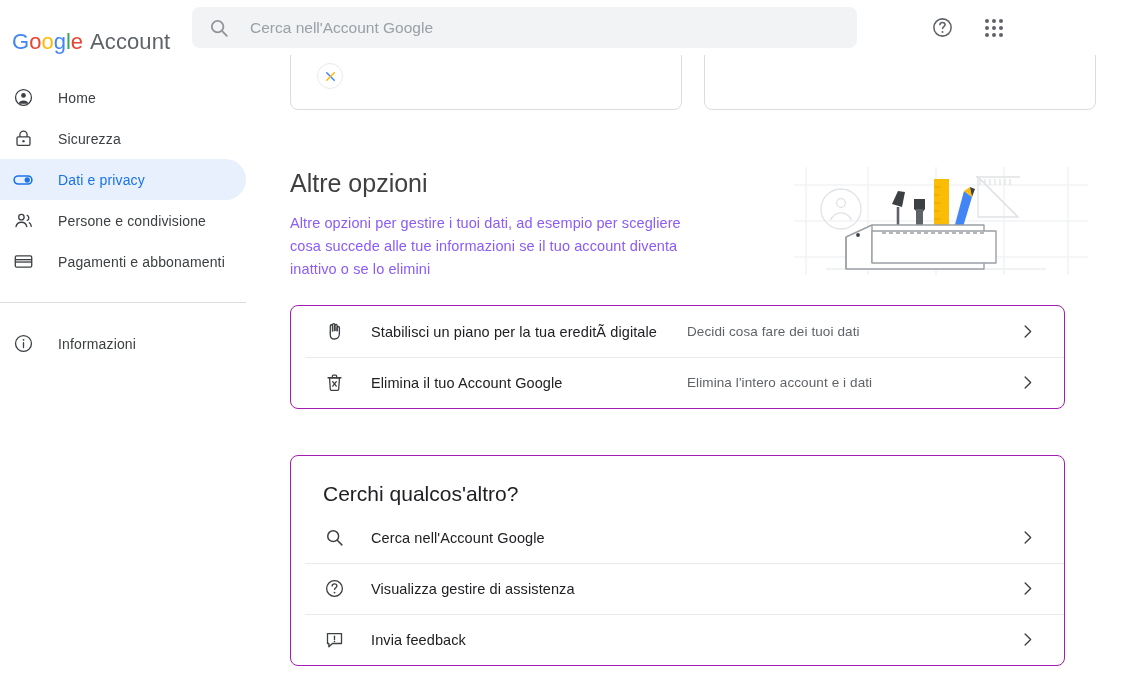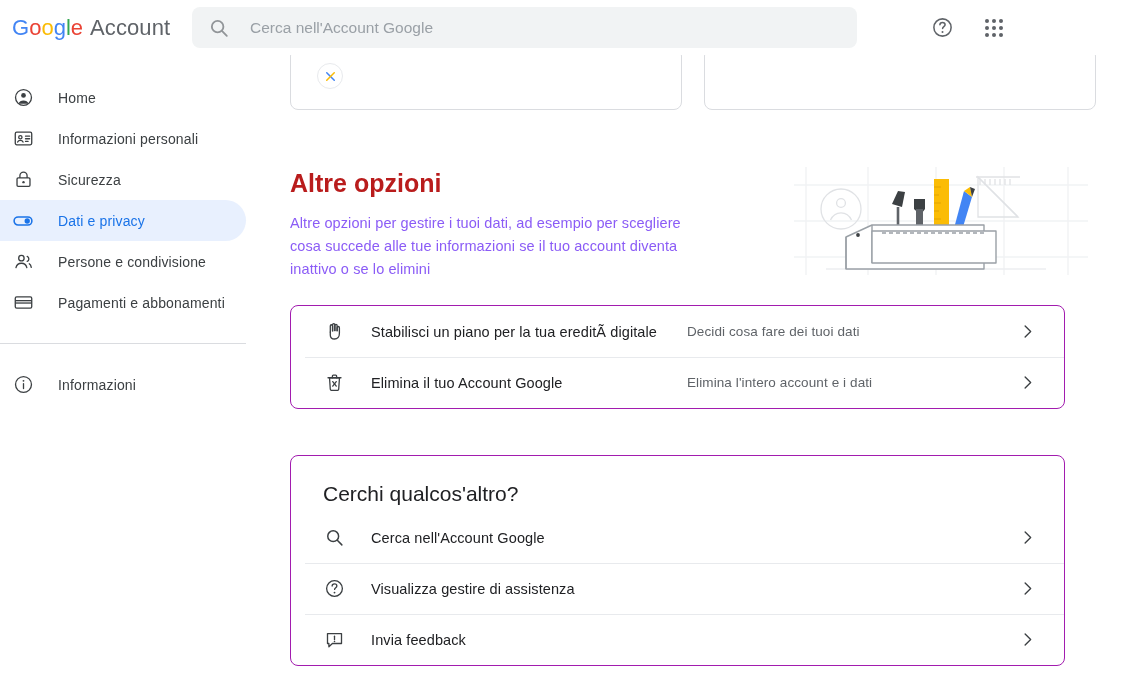--- a/index.html
+++ b/index.html
@@ -14,21 +14,21 @@
   }
 
   
   .header {
     position: absolute;
     top: 0; left: 0;
     width: 1024px;
     height: 55px;
     background: #ffffff;
     display: flex;
-    align-items: center;
+    align-items: flex-end;
     z-index: 20;
   }
   .brand {
     display: flex;
     align-items: baseline;
     margin-left: 12px;
     font-size: 22px;
     letter-spacing: 0.1px;
     white-space: nowrap;
   }
@@ -154,22 +154,22 @@
     width: 26px; height: 26px;
     border-radius: 50%;
     background: #ffffff;
     border: 1px solid #e8eaed;
     display: flex; align-items: center; justify-content: center;
   }
 
   .section-head { position: absolute; top: 114px; left: 32px; width: 806px; }
   .section-title {
     font-size: 25px;
-    color: #b91c1c;
-    font-weight: 700;
+    color: #404040;
+    font-weight: 400;
     letter-spacing: 0px;
   }
   .section-desc {
     margin-top: 14px;
     width: 405px;
     font-size: 14.5px;
     line-height: 23px;
     color: #8b5cf6;
     letter-spacing: .1px;
   }
@@ -292,33 +292,20 @@
     <span class="nav-ico">
       <svg viewBox="0 0 24 24" width="21" height="21" fill="none" stroke="#3c4043" stroke-width="1.5">
         <circle cx="12" cy="12" r="9.1"></circle>
         <circle cx="12" cy="9.6" r="2.7" fill="#3c4043" stroke="none"></circle>
         <path d="M5.9 19.2c1.1-2.5 3.4-3.8 6.1-3.8s5 1.3 6.1 3.8" fill="#3c4043" stroke="none"></path>
       </svg>
     </span>
     <span class="nav-label">Home</span>
   </div>
 
-  <div class="nav-item">
-    <span class="nav-ico">
-      <svg viewBox="0 0 24 24" width="21" height="21" fill="none" stroke="#3c4043" stroke-width="1.5">
-        <rect x="2.6" y="4.8" width="18.8" height="14.4" rx="1.7"></rect>
-        <circle cx="8.4" cy="10.6" r="1.9"></circle>
-        <path d="M5.3 16.1c.5-1.3 1.7-2 3.1-2s2.6.7 3.1 2" stroke-linecap="round"></path>
-        <line x1="14.3" y1="9.3" x2="19" y2="9.3" stroke-linecap="round"></line>
-        <line x1="14.3" y1="12.3" x2="19" y2="12.3" stroke-linecap="round"></line>
-        <line x1="14.3" y1="15.3" x2="17.2" y2="15.3" stroke-linecap="round"></line>
-      </svg>
-    </span>
-    <span class="nav-label">Informazioni personali</span>
-  </div>
 
   <div class="nav-item">
     <span class="nav-ico">
       <svg viewBox="0 0 24 24" width="21" height="21" fill="none" stroke="#3c4043" stroke-width="1.5">
         <rect x="4.6" y="10.2" width="14.8" height="9.6" rx="1.3"></rect>
         <path d="M7.9 10.2V7.7a4.1 4.1 0 0 1 8.2 0v2.5"></path>
         <circle cx="12" cy="15" r="1.35" fill="#3c4043" stroke="none"></circle>
       </svg>
     </span>
     <span class="nav-label">Sicurezza</span>

